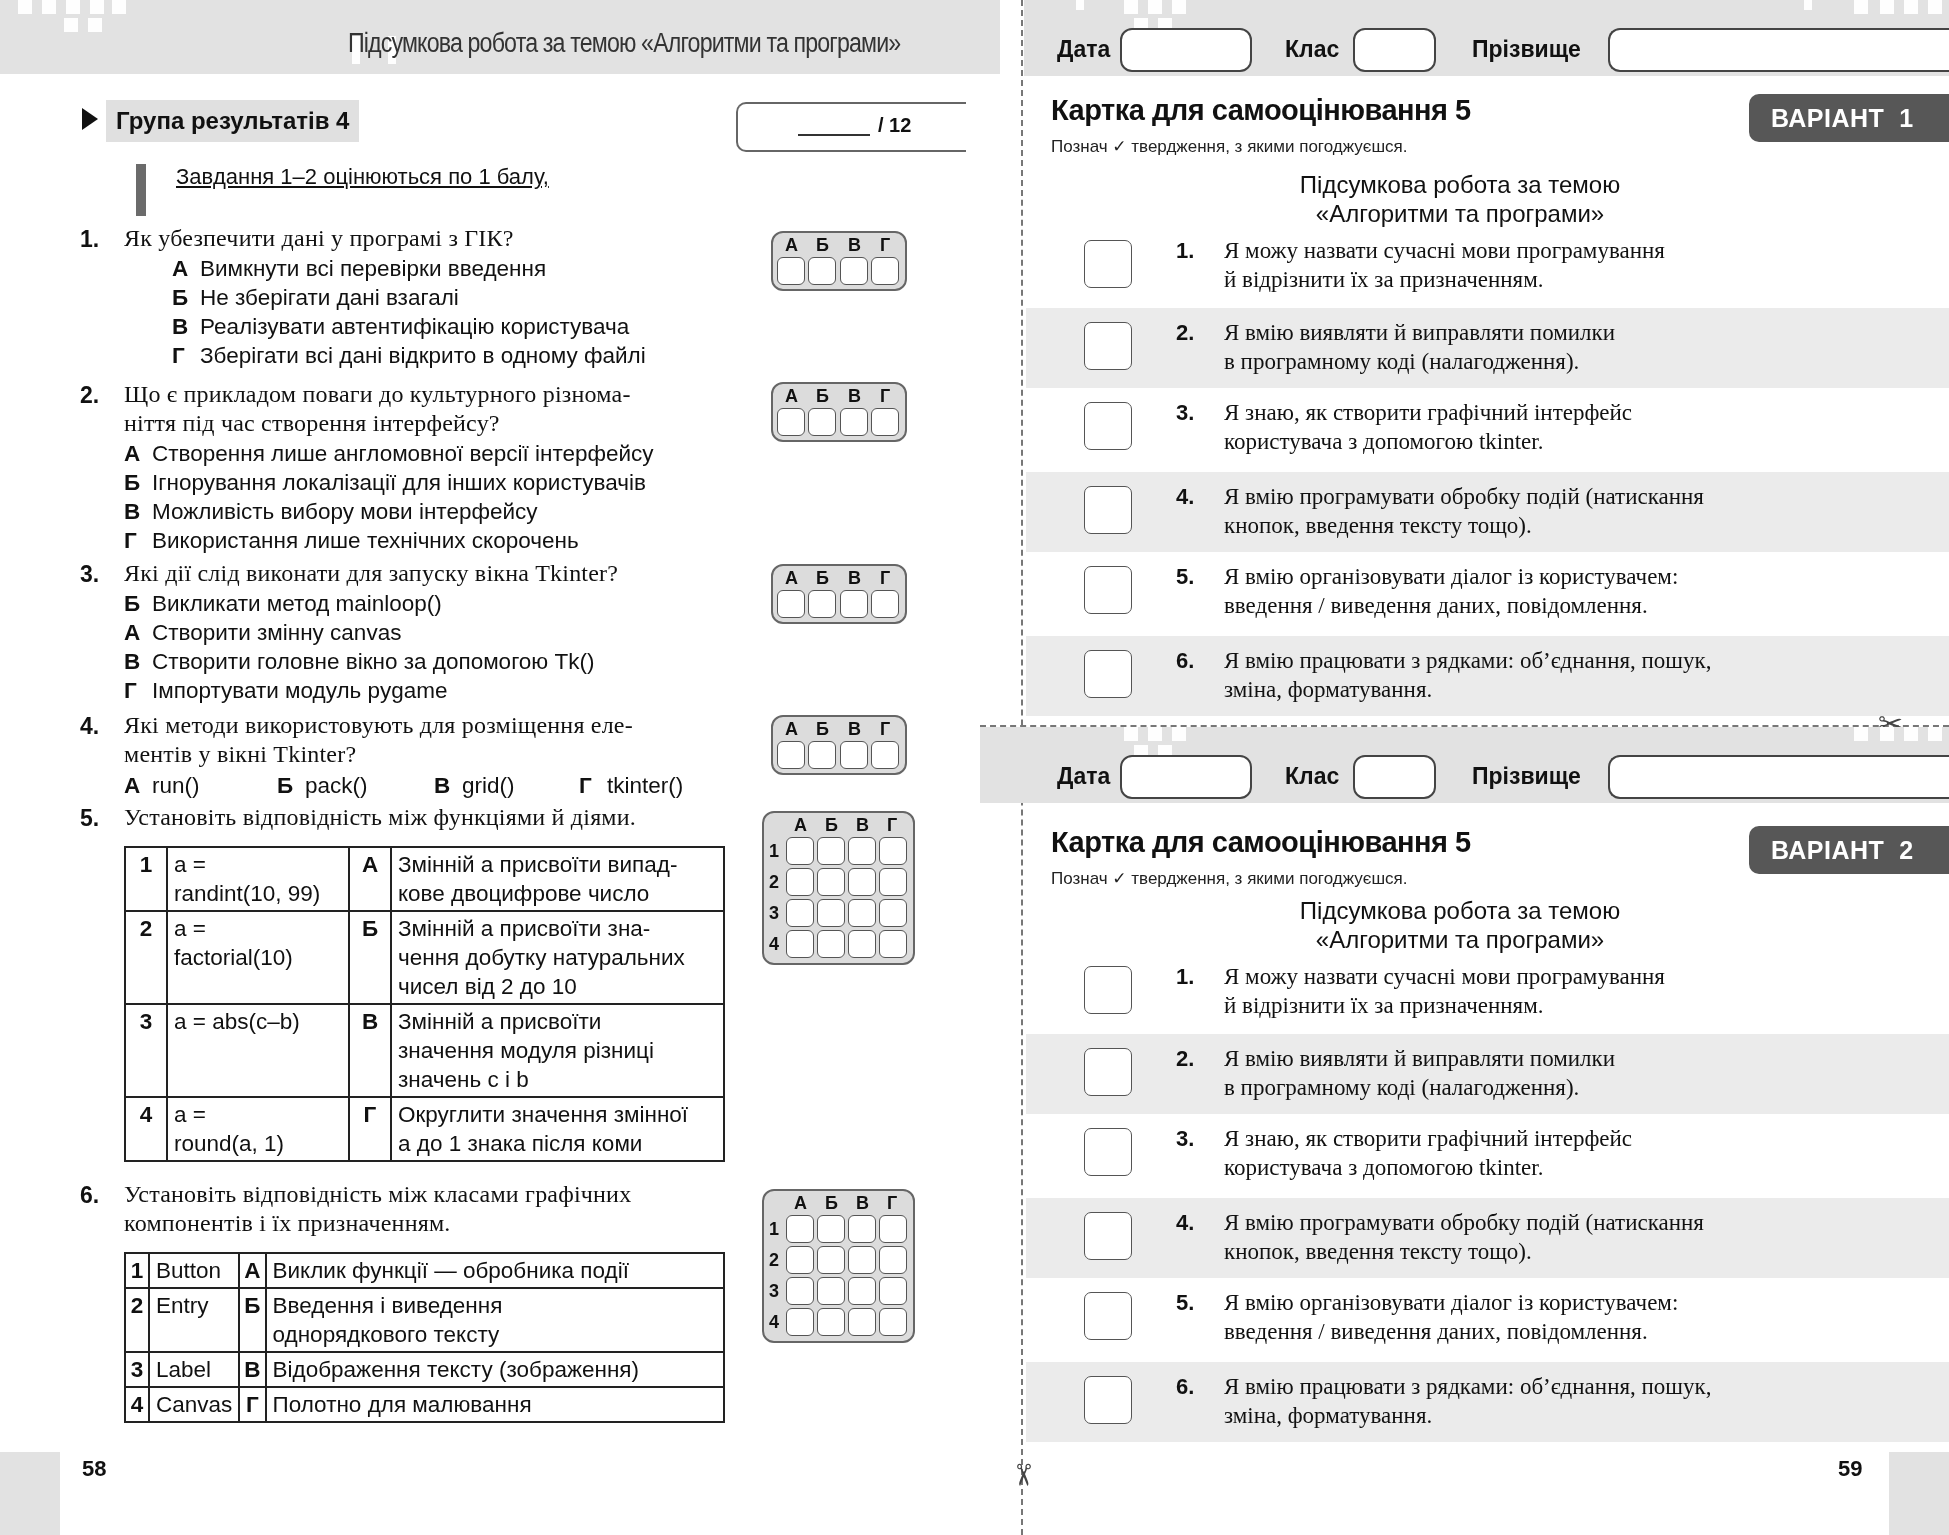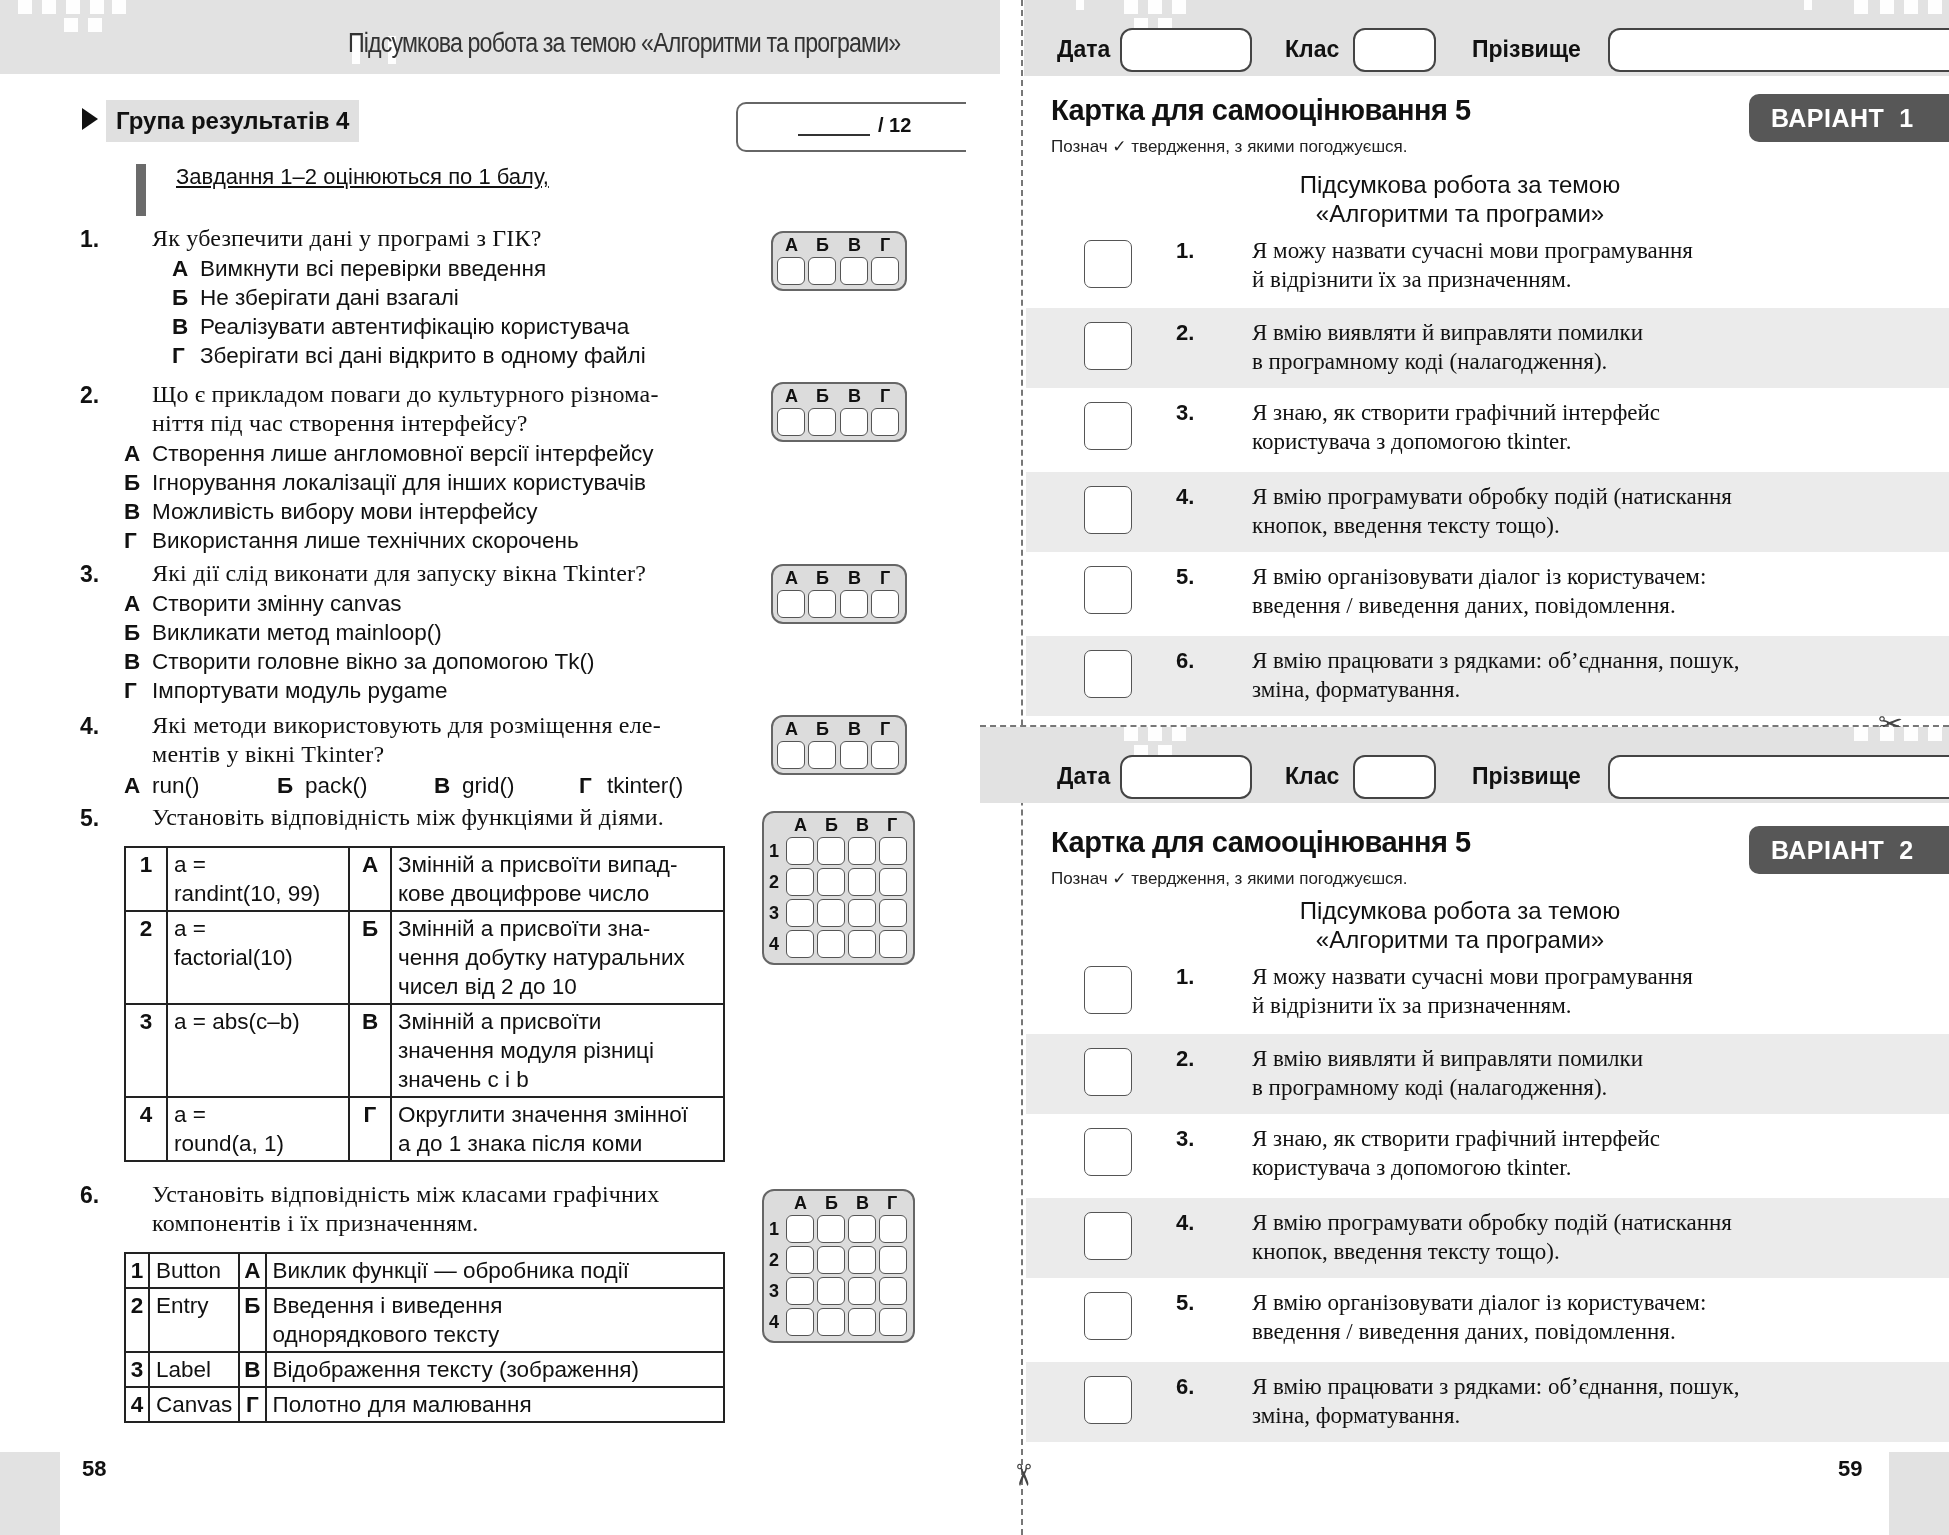--- a/index.html
+++ b/index.html
@@ -1,19 +1,19 @@
 <!DOCTYPE html>
 <html><head>
 <meta charset="utf-8">
 <style>
   * { box-sizing: border-box; margin: 0; padding: 0; }
   html, body { width: 1949px; height: 1535px; background: #ffffff; overflow: hidden; }
   body { position: relative; font-family: "Liberation Sans", "DejaVu Sans", sans-serif; color: #111; }
   .abs { position: absolute; }
-  .serif { font-family: "Liberation Serif", "DejaVu Serif", serif; margin-left: 28px; }
+  .serif { font-family: "Liberation Serif", "DejaVu Serif", serif; }
   .cond { font-family: "Liberation Sans Narrow", "Liberation Sans", sans-serif; }
 
   
   .hdr-left { left: 0; top: 0; width: 1000px; height: 74px; background: #e2e2e2; }
   .hdr-right { left: 1024px; width: 925px; height: 76px; background: #e2e2e2; }
   .sq { position: absolute; width: 14px; height: 14px; background: #fff; opacity: .95; }
 
   .hdr-title { right: 1049px; top: 28px; font-size: 27px; color: #333; letter-spacing: -1px; transform: scaleX(0.86); transform-origin: right center; white-space: nowrap; }
 
   
@@ -133,22 +133,22 @@
   <span class="cell" style="left:4px;top:24px;"></span>
     <span class="cell" style="left:35px;top:24px;"></span>
     <span class="cell" style="left:67px;top:24px;"></span>
     <span class="cell" style="left:98px;top:24px;"></span>
 </div>
 
 <div class="abs" style="left:80px;top:559px;">
   <span class="abs qnum" style="left:0;top:2px;">3.</span>
   <div class="abs qtext serif" style="left:44px;top:0;white-space:nowrap;">Які дії слід виконати для запуску вікна Tkinter?</div>
   <div class="abs" style="left:44px;top:30px;">
+    <div class="opt cond"><b>Б</b><span>Викликати метод mainloop()</span></div>
     <div class="opt cond"><b>А</b><span>Створити змінну canvas</span></div>
-    <div class="opt cond"><b>Б</b><span>Викликати метод mainloop()</span></div>
     <div class="opt cond"><b>В</b><span>Створити головне вікно за допомогою Tk()</span></div>
     <div class="opt cond"><b>Г</b><span>Імпортувати модуль pygame</span></div>
   </div>
 </div>
 <div class="abs agrid" style="left:771px;top:564px;width:136px;height:60px;">
   <span class="hdr" style="left:12px;">А</span>
     <span class="hdr" style="left:43px;">Б</span>
     <span class="hdr" style="left:75px;">В</span>
     <span class="hdr" style="left:107px;">Г</span>
   <span class="cell" style="left:4px;top:24px;"></span>

